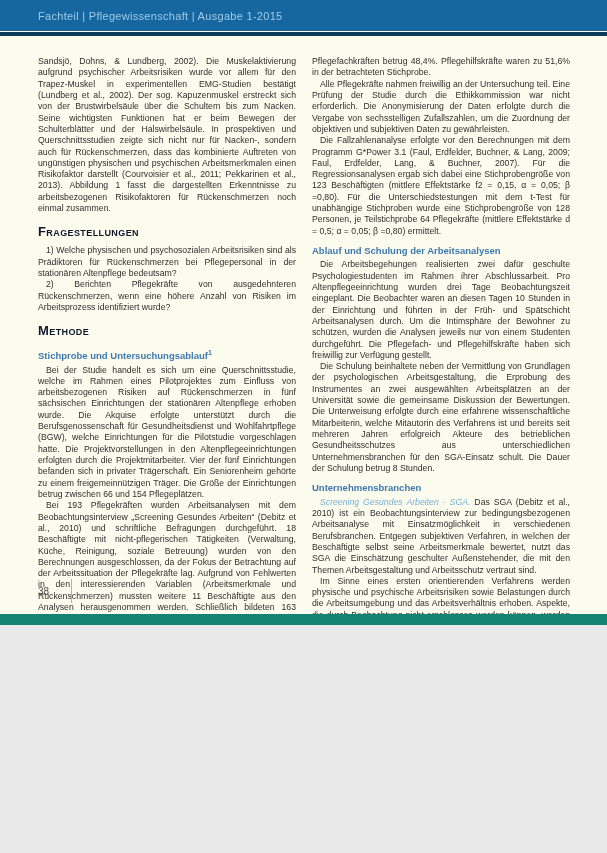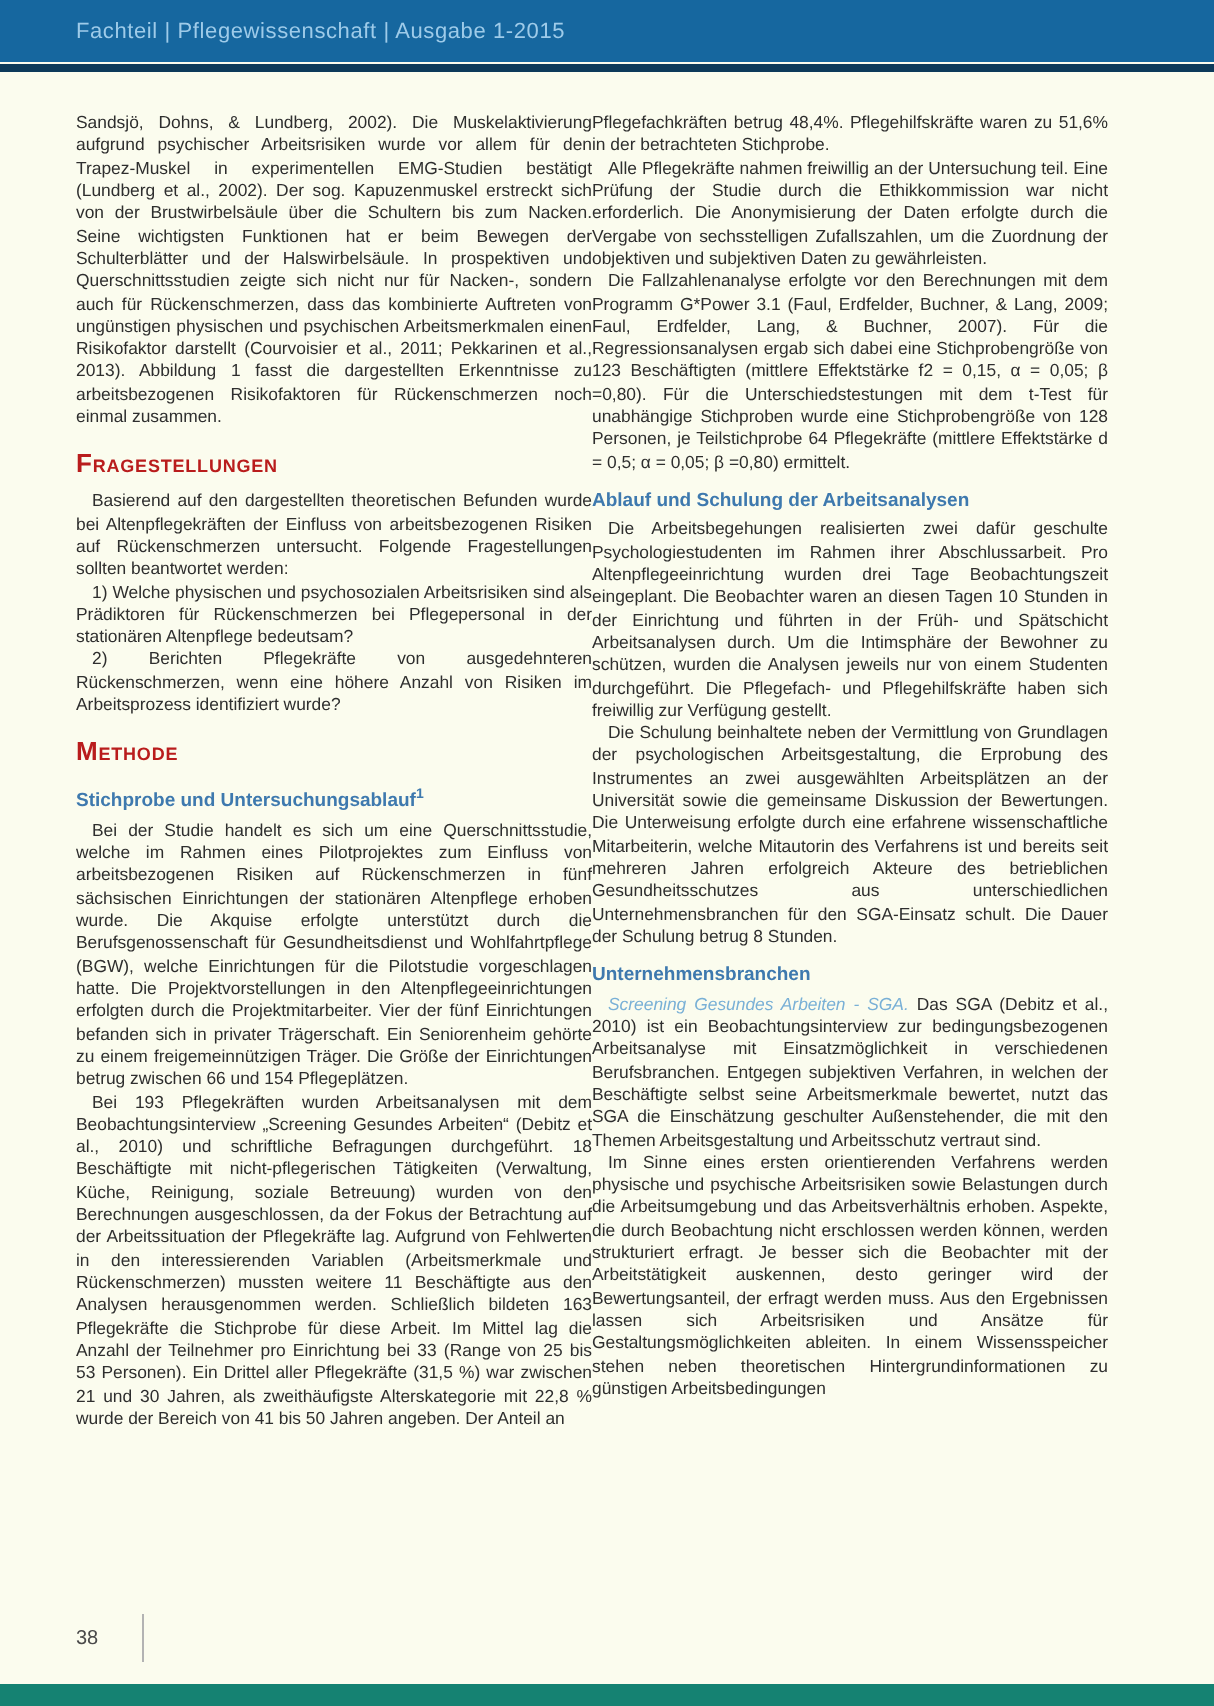--- a/index.html
+++ b/index.html
@@ -3,21 +3,21 @@
 <meta charset="utf-8">
 <style>
   html,body{margin:0;padding:0;}
   body{
     width:607px;height:853px;
     background:#e9e9e9;
     font-family:"Liberation Sans", sans-serif;
   }
   .page{
     position:relative;
-    width:607px;height:853px;
+    width:607px;height:625px;
     background:#fbfcee;
     overflow:hidden;
   }
   
   .topbar{
     position:absolute;top:0;left:0;right:0;height:31px;
     background:#16679f;
     display:flex;align-items:center;
   }
   .breadcrumb{
@@ -26,38 +26,38 @@
     font-size:11px;
     letter-spacing:.3px;
   }
   .topbar-rule{
     position:absolute;top:32px;left:0;right:0;height:4px;
     background:#0d3a5a;
   }
   
   .content{
     position:absolute;top:56px;left:38px;right:37px;height:746px;
-    display:flex;gap:0;
+    display:flex;gap:16px;
     overflow:hidden;
   }
   .col{
     width:258px;height:100%;
     overflow:hidden;
     color:#2e2e2e;
     font-size:8.7px;line-height:1.3;
     text-align:justify;
   }
   .col p{margin:0;}
   .col p.ind{text-indent:8px;}
   h2.sect{
     font-size:13px;
     font-weight:600;
     font-variant:small-caps;
     letter-spacing:.4px;
-    color:#b91c1c;
+    color:#0f172a;
     margin:10px 0 4px 0;
     text-align:left;
   }
   h3.subsect{
     font-size:9.5px;
     font-weight:bold;
     color:#3e79ae;
     margin:8px 0 2px 0;
     text-align:left;
   }
@@ -97,21 +97,20 @@
   <header class="topbar">
     <span class="breadcrumb">Fachteil | Pflegewissenschaft | Ausgabe 1-2015</span>
   </header>
   <div class="topbar-rule"></div>
 
   <main class="content">
 
     <div class="col">
       <p>Sandsjö, Dohns, &amp; Lundberg, 2002). Die Muskelaktivierung aufgrund psychischer Arbeitsrisiken wurde vor allem für den Trapez-Muskel in experimentellen EMG-Studien bestätigt (Lundberg et al., 2002). Der sog. Kapuzenmuskel erstreckt sich von der Brustwirbelsäule über die Schultern bis zum Nacken. Seine wichtigsten Funktionen hat er beim Bewegen der Schulterblätter und der Halswirbelsäule. In prospektiven und Querschnittsstudien zeigte sich nicht nur für Nacken-, sondern auch für Rückenschmerzen, dass das kombinierte Auftreten von ungünstigen physischen und psychischen Arbeitsmerkmalen einen Risikofaktor darstellt (Courvoisier et al., 2011; Pekkarinen et al., 2013). Abbildung 1 fasst die dargestellten Erkenntnisse zu arbeitsbezogenen Risikofaktoren für Rückenschmerzen noch einmal zusammen.</p>
       <h2 class="sect">Fragestellungen</h2>
-      <p class="ind">Basierend auf den dargestellten theoretischen Befunden wurde bei Altenpflegekräften der Einfluss von arbeitsbezogenen Risiken auf Rückenschmerzen untersucht. Folgende Fragestellungen sollten beantwortet werden:</p>
       <p class="ind">1) Welche physischen und psychosozialen Arbeitsrisiken sind als Prädiktoren für Rückenschmerzen bei Pflegepersonal in der stationären Altenpflege bedeutsam?</p>
       <p class="ind">2) Berichten Pflegekräfte von ausgedehnteren Rückenschmerzen, wenn eine höhere Anzahl von Risiken im Arbeitsprozess identifiziert wurde?</p>
       <h2 class="sect">Methode</h2>
       <h3 class="subsect"><span>Stichprobe und Untersuchungsablauf</span><sup>1</sup></h3>
       <p class="ind">Bei der Studie handelt es sich um eine Querschnittsstudie, welche im Rahmen eines Pilotprojektes zum Einfluss von arbeitsbezogenen Risiken auf Rückenschmerzen in fünf sächsischen Einrichtungen der stationären Altenpflege erhoben wurde. Die Akquise erfolgte unterstützt durch die Berufsgenossenschaft für Gesundheitsdienst und Wohlfahrtpflege (BGW), welche Einrichtungen für die Pilotstudie vorgeschlagen hatte. Die Projektvorstellungen in den Altenpflegeeinrichtungen erfolgten durch die Projektmitarbeiter. Vier der fünf Einrichtungen befanden sich in privater Trägerschaft. Ein Seniorenheim gehörte zu einem freigemeinnützigen Träger. Die Größe der Einrichtungen betrug zwischen 66 und 154 Pflegeplätzen.</p>
       <p class="ind">Bei 193 Pflegekräften wurden Arbeitsanalysen mit dem Beobachtungsinterview „Screening Gesundes Arbeiten“ (Debitz et al., 2010) und schriftliche Befragungen durchgeführt. 18 Beschäftigte mit nicht-pflegerischen Tätigkeiten (Verwaltung, Küche, Reinigung, soziale Betreuung) wurden von den Berechnungen ausgeschlossen, da der Fokus der Betrachtung auf der Arbeitssituation der Pflegekräfte lag. Aufgrund von Fehlwerten in den interessierenden Variablen (Arbeitsmerkmale und Rückenschmerzen) mussten weitere 11 Beschäftigte aus den Analysen herausgenommen werden. Schließlich bildeten 163 Pflegekräfte die Stichprobe für diese Arbeit. Im Mittel lag die Anzahl der Teilnehmer pro Einrichtung bei 33 (Range von 25 bis 53 Personen). Ein Drittel aller Pflegekräfte (31,5 %) war zwischen 21 und 30 Jahren, als zweithäufigste Alterskategorie mit 22,8 % wurde der Bereich von 41 bis 50 Jahren angeben. Der Anteil an</p>
     </div>
 
     <div class="col">
       <p>Pflegefachkräften betrug 48,4%. Pflegehilfskräfte waren zu 51,6% in der betrachteten Stichprobe.</p>

